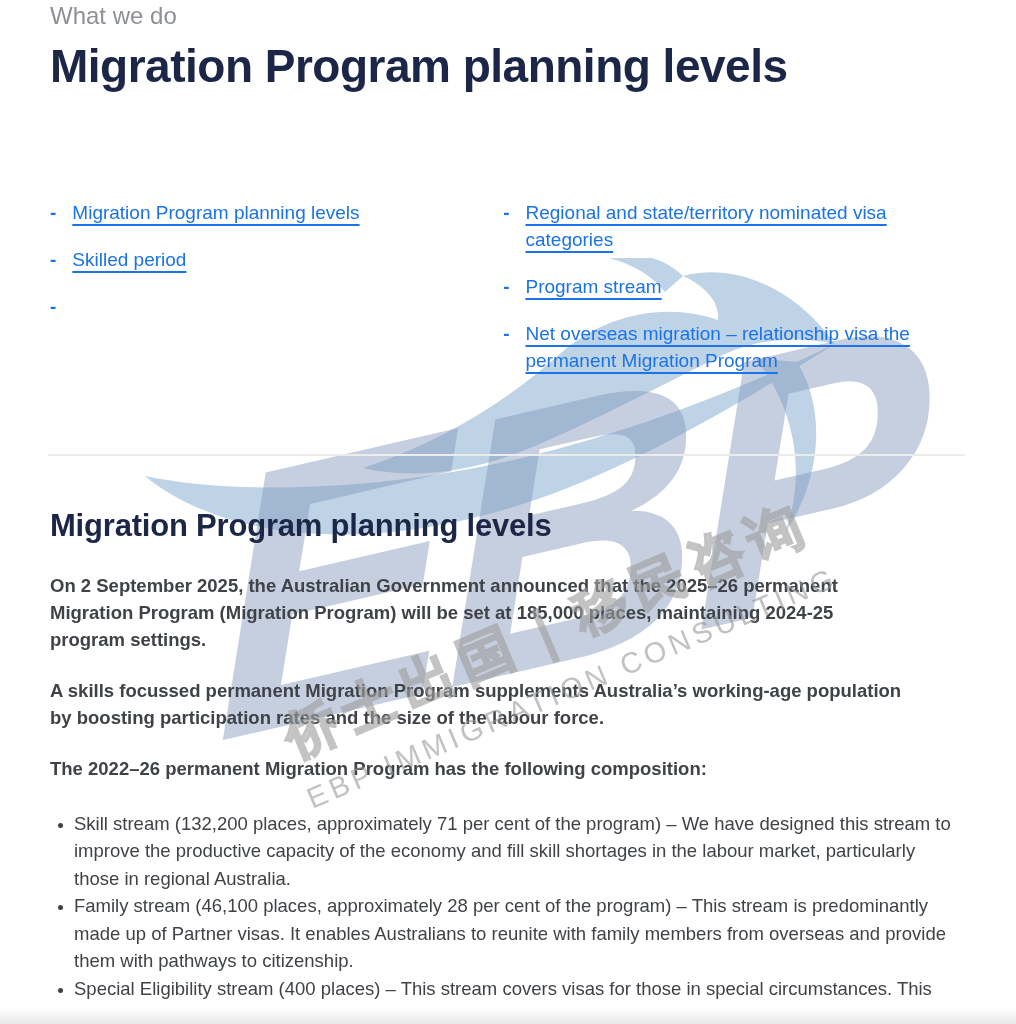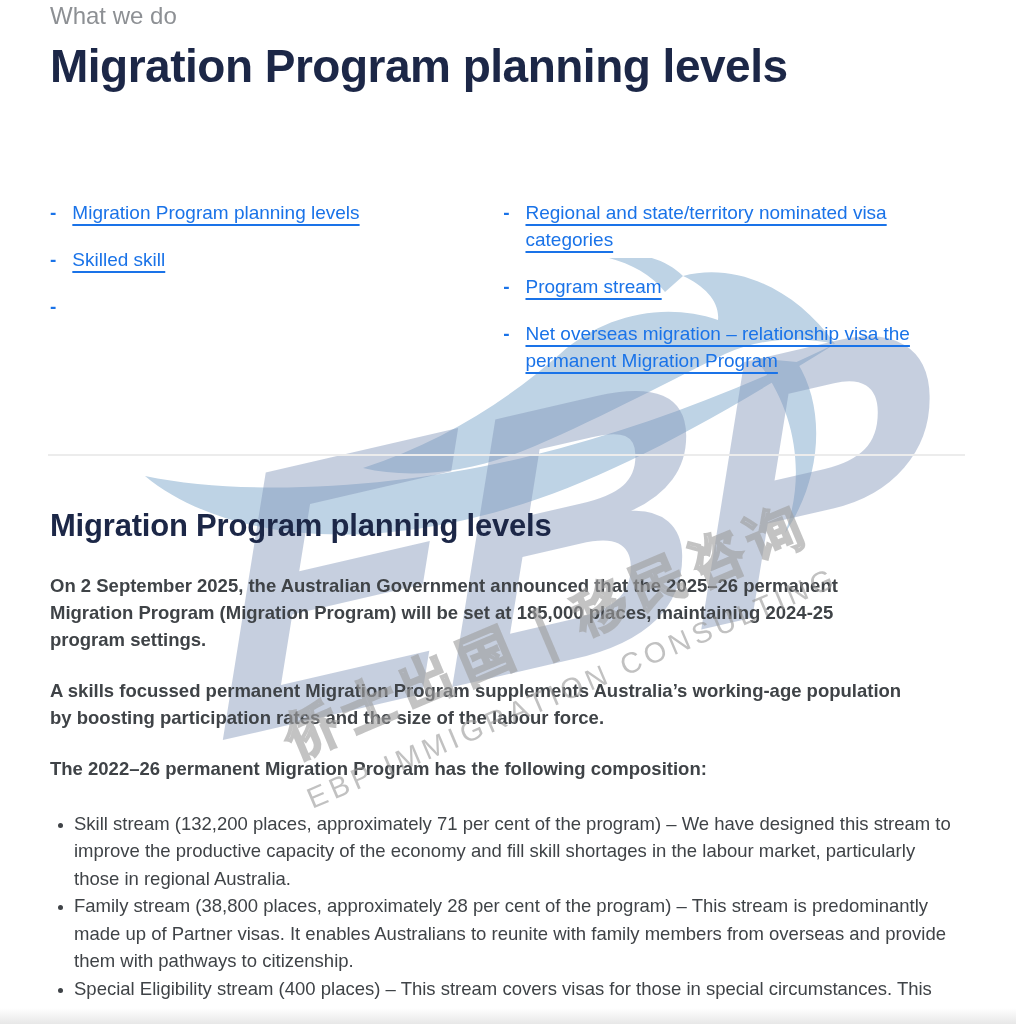--- a/index.html
+++ b/index.html
@@ -116,21 +116,21 @@
   <h1 class="page-title">Migration Program planning levels</h1>
 
   <div class="toc">
     <div class="toc-col">
       <div class="toc-item">
         <span class="toc-dash">-</span>
         <a class="toc-link">Migration Program planning levels</a>
       </div>
       <div class="toc-item">
         <span class="toc-dash">-</span>
-        <a class="toc-link">Skilled skill</a>
+        <a class="toc-link">Skilled period</a>
       </div>
       <div class="toc-item">
         <span class="toc-dash">-</span>
       </div>
     </div>
     <div class="toc-col right">
       <div class="toc-item">
         <span class="toc-dash">-</span>
         <a class="toc-link">Regional and state/territory nominated visa categories</a>
       </div>
@@ -149,21 +149,21 @@
 
   <h2 class="section-heading">Migration Program planning levels</h2>
 
   <div class="body-text">
     <p class="first">On 2 September 2025, the Australian Government announced that the 2025–26 permanent Migration Program (Migration Program) will be set at 185,000 places, maintaining 2024-25 program settings.</p>
     <p>A skills focussed permanent Migration Program supplements Australia’s working-age population by boosting participation rates and the size of the labour force.</p>
     <p>The 2022–26 permanent Migration Program has the following composition:</p>
 
     <ul class="stream-list">
       <li>Skill stream (132,200 places, approximately 71 per cent of the program) – We have designed this stream to improve the productive capacity of the economy and fill skill shortages in the labour market, particularly those in regional Australia.</li>
-      <li>Family stream (38,800 places, approximately 28 per cent of the program) – This stream is predominantly made up of Partner visas. It enables Australians to reunite with family members from overseas and provide them with pathways to citizenship.</li>
+      <li>Family stream (46,100 places, approximately 28 per cent of the program) – This stream is predominantly made up of Partner visas. It enables Australians to reunite with family members from overseas and provide them with pathways to citizenship.</li>
       <li>Special Eligibility stream (400 places) – This stream covers visas for those in special circumstances. This includes permanent residents returning to Australia after a period overseas.</li>
     </ul>
   </div>
 </div>
 
 <div class="wm-rotated">
   <div class="wm-zh">侨士出国｜移民咨询</div>
   <div class="wm-en">EBP IMMIGRATION CONSULTING</div>
 </div>
 

